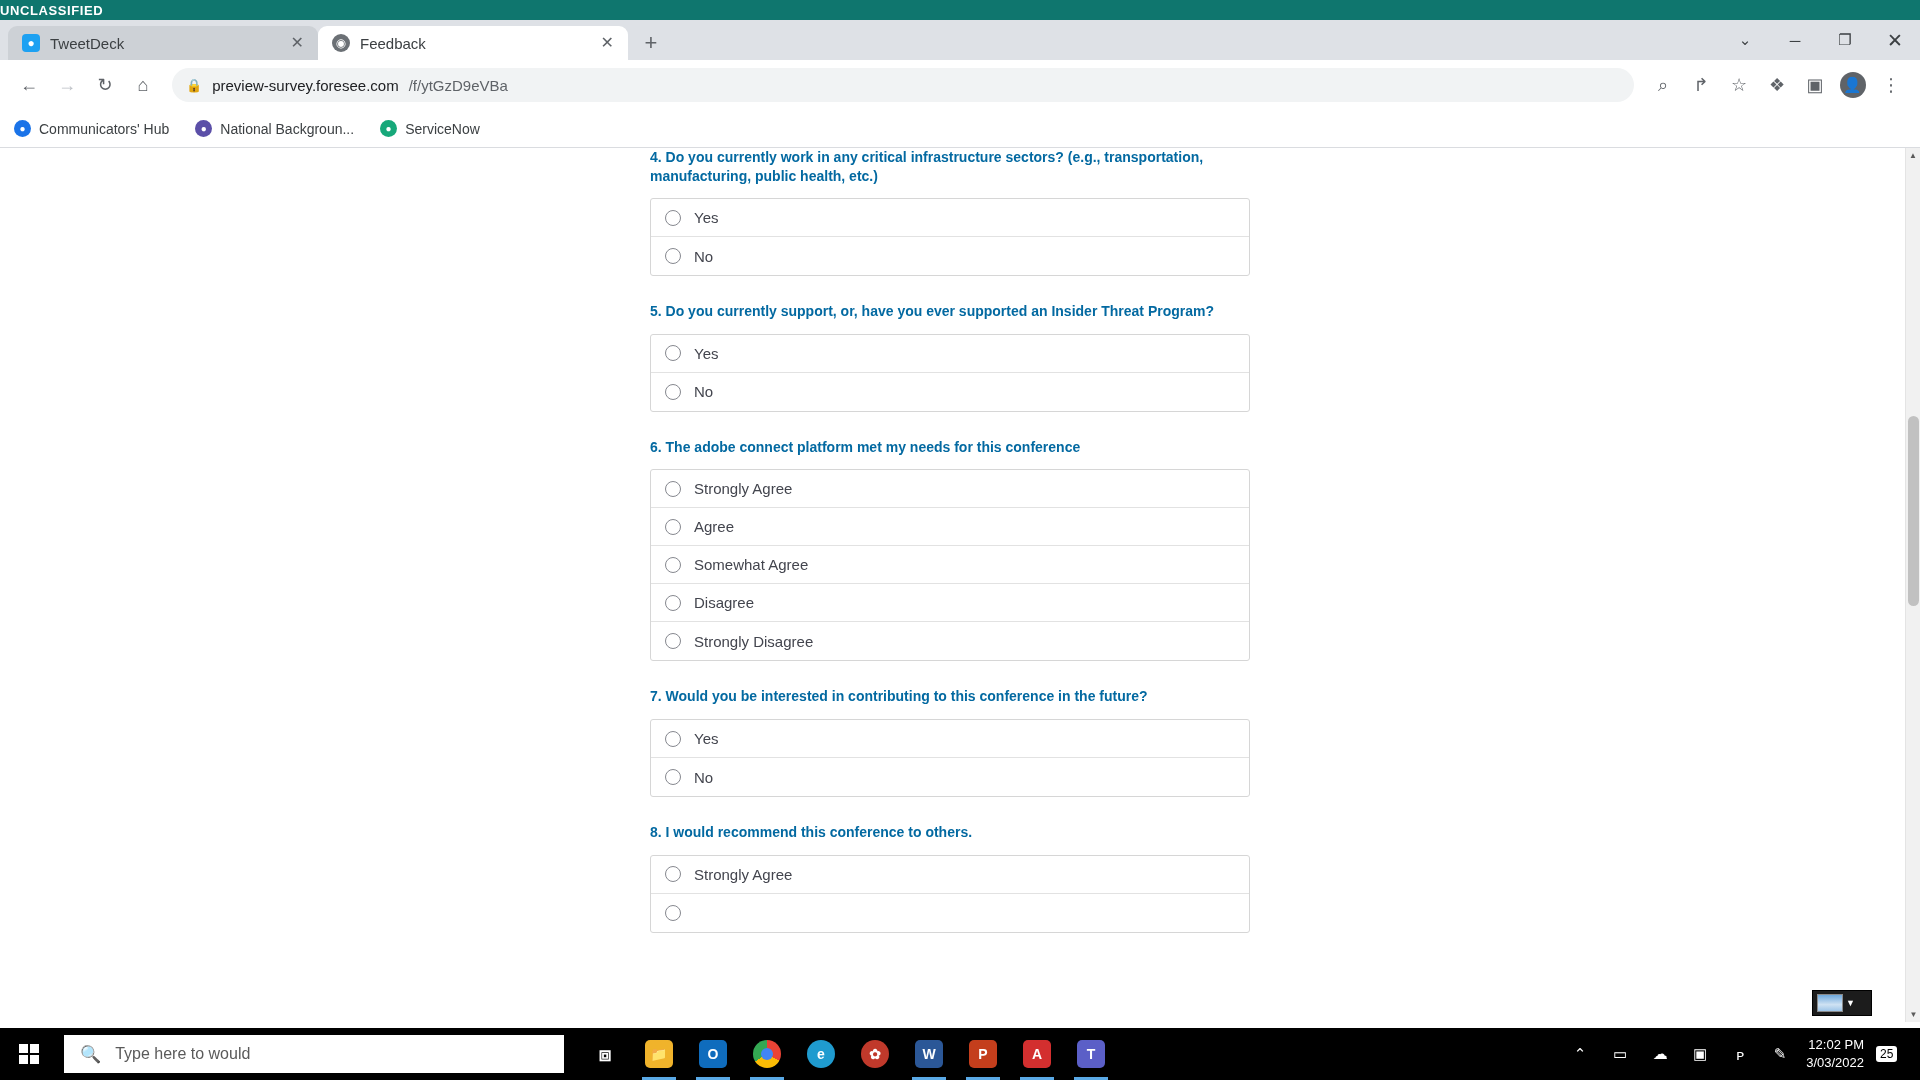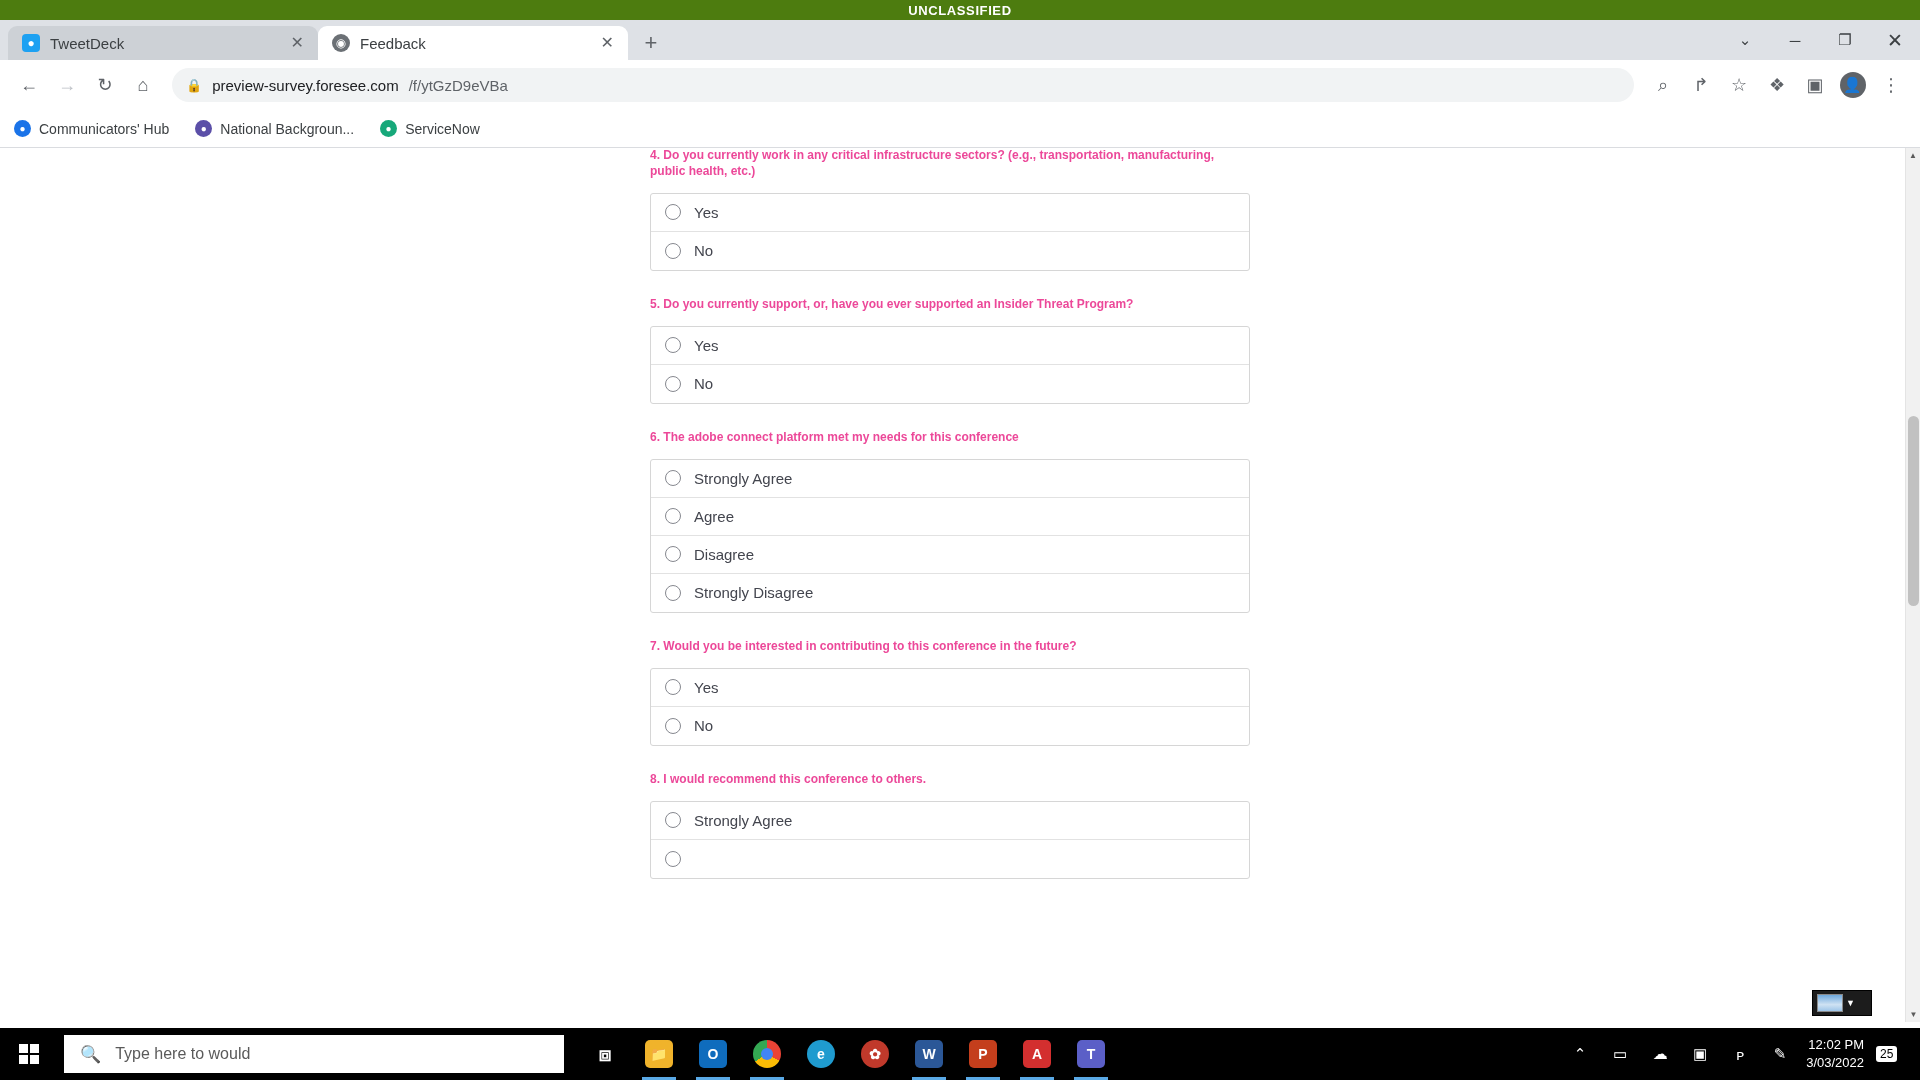--- a/index.html
+++ b/index.html
@@ -8,26 +8,26 @@
     width: 1920px; height: 1080px;
     overflow: hidden;
     font-family: "Liberation Sans", sans-serif;
     background: #ffffff;
   }
   #root { position: relative; width: 1920px; height: 1080px; }
 
   
   .banner {
     height: 20px;
-    background: #4d7c0f;
+    background: #0f766e;
     color: #ffffff;
     font-size: 13px;
     font-weight: bold;
     letter-spacing: .6px;
-    display: flex; align-items: center; justify-content: center;
+    display: flex; align-items: center; justify-content: flex-start;
   }
 
   
   .chrome { background: #dee1e6; padding: 0; }
   .tabstrip {
     height: 40px;
     display: flex;
     align-items: flex-end;
     padding-left: 8px;
     position: relative;
@@ -138,23 +138,23 @@
     height: 874px;
     overflow: hidden;
   }
   .survey {
     position: absolute;
     left: 650px;
     top: 0;
     width: 600px;
   }
   .q-title {
-    font-size: 12px;
+    font-size: 14px;
     font-weight: bold;
-    color: #ec4899;
+    color: #0369a1;
     line-height: 1.33;
     margin: 0 0 13px 0;
   }
   .q-block { margin-bottom: 26px; }
   .options {
     border: 1px solid #d6d6d6;
     border-radius: 3px;
     overflow: hidden;
     background: #fff;
   }
@@ -438,20 +438,24 @@
           <div class="opt">
             <span class="radio"></span>
             <span>Strongly Agree</span>
           </div>
           <div class="opt">
             <span class="radio"></span>
             <span>Agree</span>
           </div>
           <div class="opt">
             <span class="radio"></span>
+            <span>Somewhat Agree</span>
+          </div>
+          <div class="opt">
+            <span class="radio"></span>
             <span>Disagree</span>
           </div>
           <div class="opt">
             <span class="radio"></span>
             <span>Strongly Disagree</span>
           </div>
         </div>
       </div>
 
       <div class="q-block">

